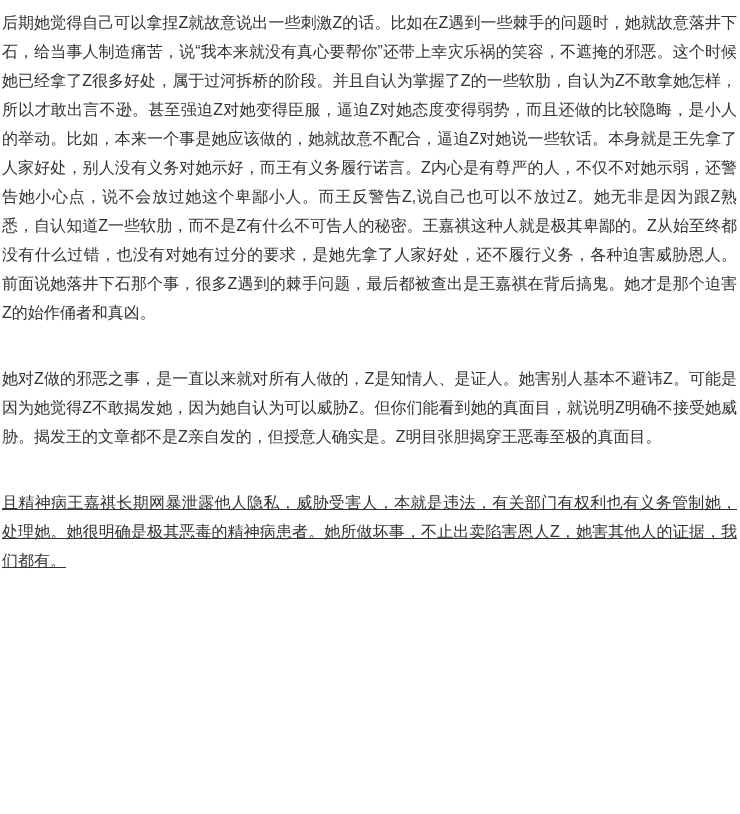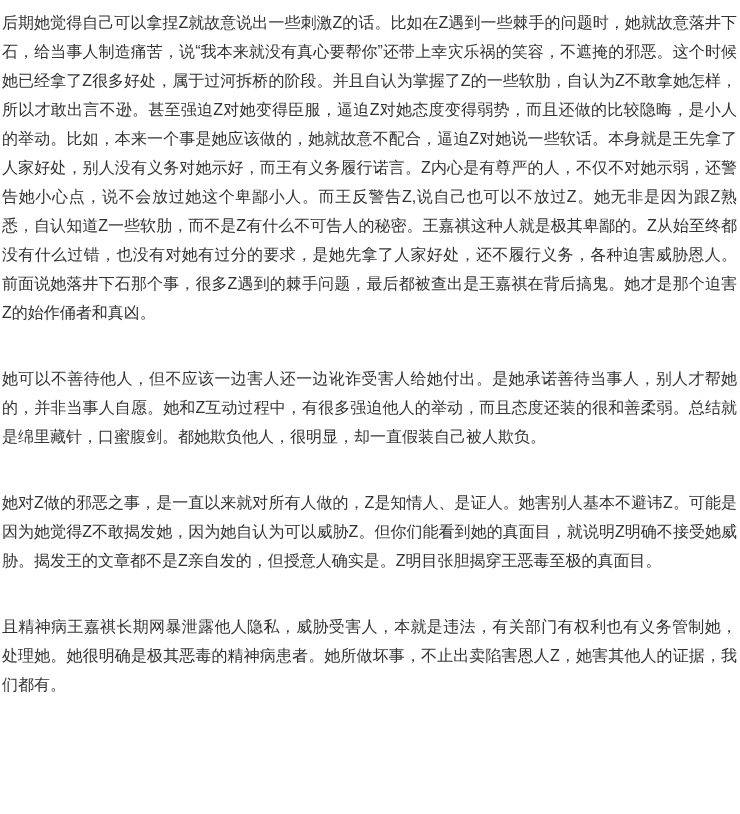--- a/index.html
+++ b/index.html
@@ -23,23 +23,23 @@
     font-size: 16px;
     line-height: 29px;
     color: #333333;
     text-align: justify;
     text-justify: inter-ideograph;
     word-break: break-all;
     overflow-wrap: break-word;
   }
   .article p:last-child {
     margin-bottom: 16px;
+    text-decoration: underline;
   }
 </style>
 </head>
 <body>
 
 <main class="article">
   <p>后期她觉得自己可以拿捏Z就故意说出一些刺激Z的话。比如在Z遇到一些棘手的问题时，她就故意落井下石，给当事人制造痛苦，说“我本来就没有真心要帮你”还带上幸灾乐祸的笑容，不遮掩的邪恶。这个时候她已经拿了Z很多好处，属于过河拆桥的阶段。并且自认为掌握了Z的一些软肋，自认为Z不敢拿她怎样，所以才敢出言不逊。甚至强迫Z对她变得臣服，逼迫Z对她态度变得弱势，而且还做的比较隐晦，是小人的举动。比如，本来一个事是她应该做的，她就故意不配合，逼迫Z对她说一些软话。本身就是王先拿了人家好处，别人没有义务对她示好，而王有义务履行诺言。Z内心是有尊严的人，不仅不对她示弱，还警告她小心点，说不会放过她这个卑鄙小人。而王反警告Z,说自己也可以不放过Z。她无非是因为跟Z熟悉，自认知道Z一些软肋，而不是Z有什么不可告人的秘密。王嘉祺这种人就是极其卑鄙的。Z从始至终都没有什么过错，也没有对她有过分的要求，是她先拿了人家好处，还不履行义务，各种迫害威胁恩人。前面说她落井下石那个事，很多Z遇到的棘手问题，最后都被查出是王嘉祺在背后搞鬼。她才是那个迫害Z的始作俑者和真凶。</p>
-  <p>她可以不善待他人，但不应该一边害人还一边讹诈受害人给她付出。是她承诺善待当事人，别人才帮她的，并非当事人自愿。她和Z互动过程中，有很多强迫他人的举动，而且态度还装的很和善柔弱。总结就是绵里藏针，口蜜腹剑。都她欺负他人，很明显，却一直假装自己被人欺负。</p>
   <p>她对Z做的邪恶之事，是一直以来就对所有人做的，Z是知情人、是证人。她害别人基本不避讳Z。可能是因为她觉得Z不敢揭发她，因为她自认为可以威胁Z。但你们能看到她的真面目，就说明Z明确不接受她威胁。揭发王的文章都不是Z亲自发的，但授意人确实是。Z明目张胆揭穿王恶毒至极的真面目。</p>
   <p>且精神病王嘉祺长期网暴泄露他人隐私，威胁受害人，本就是违法，有关部门有权利也有义务管制她，处理她。她很明确是极其恶毒的精神病患者。她所做坏事，不止出卖陷害恩人Z，她害其他人的证据，我们都有。</p>
 </main>
 
 </body></html>

